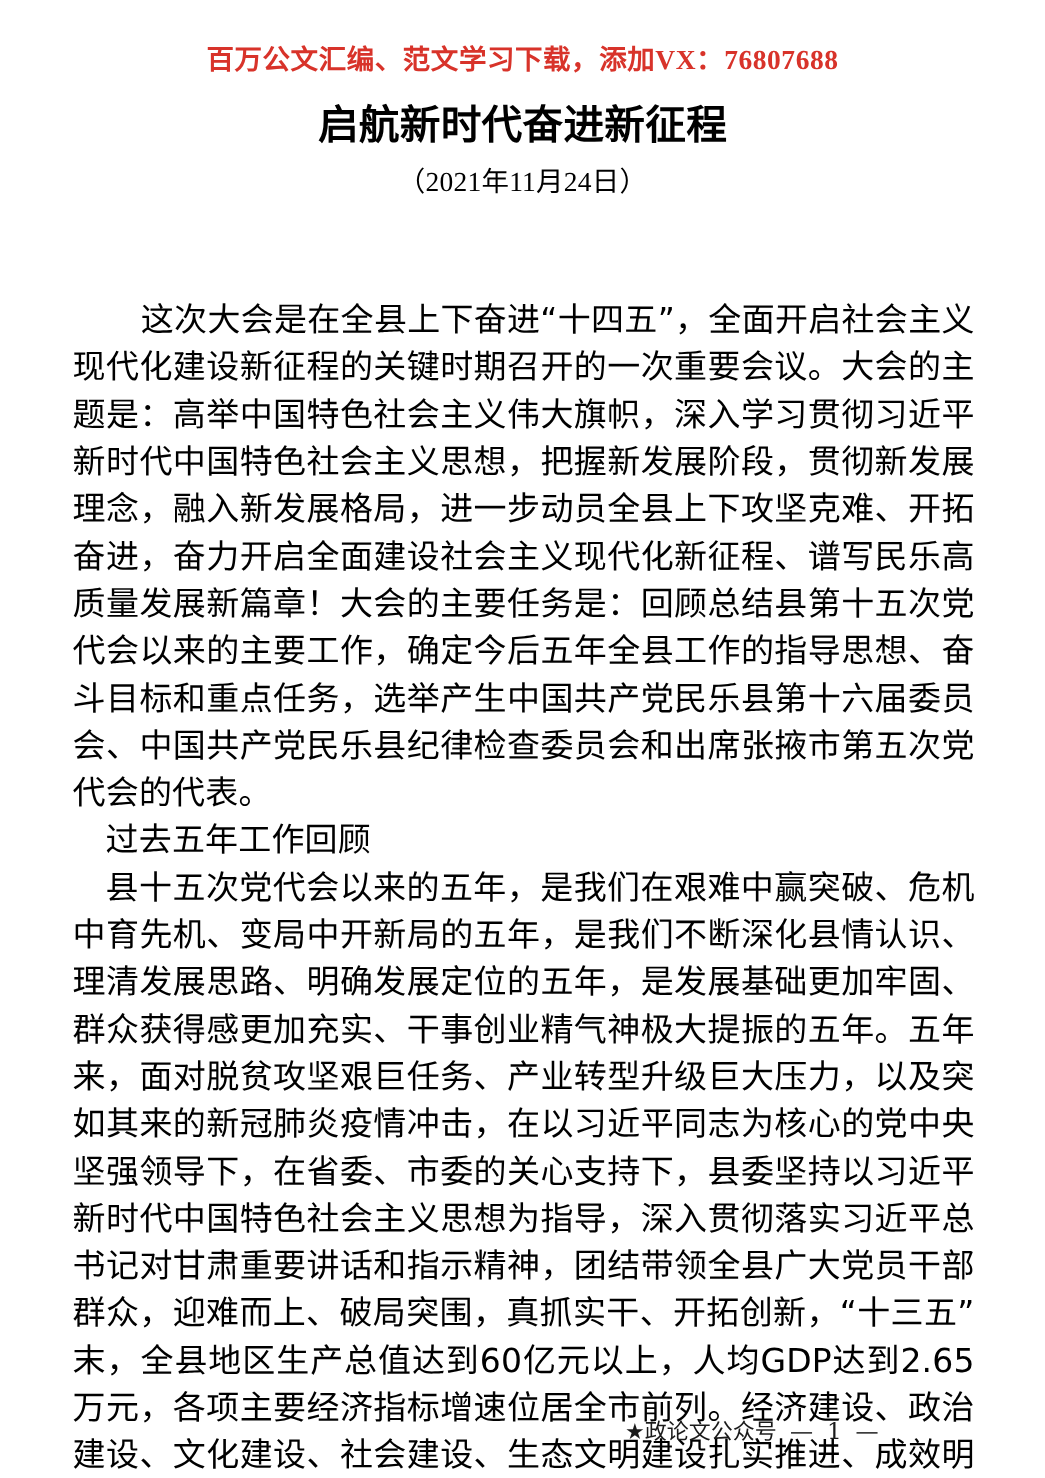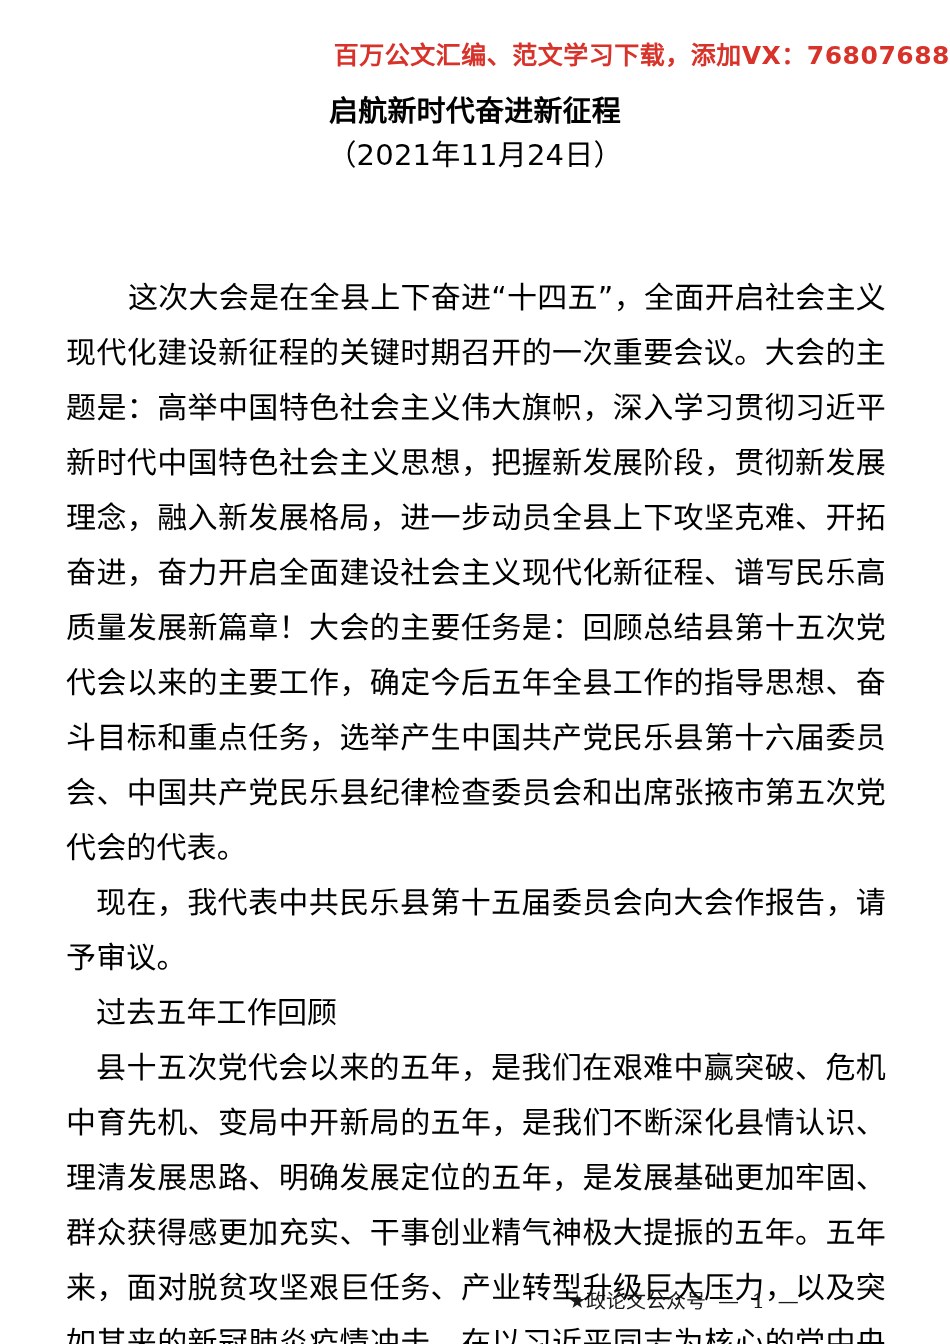--- a/index.html
+++ b/index.html
@@ -22,64 +22,65 @@
     overflow: hidden;
     box-sizing: border-box;
   }
 
   
   .promo-banner {
     position: absolute;
     top: 40px;
     left: 0;
     width: 950px;
-    text-align: right;
+    text-align: center;
     font-size: 25px;
     line-height: 32px;
     font-weight: 700;
     letter-spacing: 0.5px;
     color: #d8332a;
     white-space: nowrap;
+    font-family: Liberation Serif, serif;
   }
 
   
   .title-block {
     position: absolute;
     top: 96px;
     left: 66px;
     width: 818px;
     text-align: center;
   }
   .title-line {
-    font-size: 29px;
+    font-size: 37px;
     line-height: 35px;
     font-weight: 700;
     letter-spacing: 0.2px;
     white-space: nowrap;
-    font-family: Liberation Mono, monospace;
   }
   .title-date {
-    font-size: 29px;
+    font-size: 25px;
     line-height: 35px;
     font-weight: 400;
     letter-spacing: 0.2px;
     white-space: nowrap;
-    margin-top: 7px;
+    margin-top: 18px;
+    font-family: Liberation Serif, serif;
   }
 
   
   .body-block {
     position: absolute;
     top: 270px;
     left: 66px;
     width: 820px;
   }
   .para {
     font-size: 30px;
-    line-height: 55px;
+    line-height: 43px;
     text-align: justify;
     text-align-last: left;
     text-justify: inter-ideograph;
     letter-spacing: 0.15px;
     margin: 0;
     word-break: break-all;
   }
   .para.indent2 { text-indent: 62px; }
   .para.indent1 { text-indent: 30px; }
 
@@ -121,21 +122,20 @@
 
   <div class="promo-banner" style="color: rgb(216, 51, 42);">百万公文汇编、范文学习下载，添加VX：76807688</div>
 
   <div class="title-block">
     <div class="title-line">启航新时代奋进新征程</div>
     <div class="title-date">（2021年11月24日）</div>
   </div>
 
   <div class="body-block">
     <p class="para indent2">这次大会是在全县上下奋进“十四五”，全面开启社会主义现代化建设新征程的关键时期召开的一次重要会议。大会的主题是：高举中国特色社会主义伟大旗帜，深入学习贯彻习近平新时代中国特色社会主义思想，把握新发展阶段，贯彻新发展理念，融入新发展格局，进一步动员全县上下攻坚克难、开拓奋进，奋力开启全面建设社会主义现代化新征程、谱写民乐高质量发展新篇章！大会的主要任务是：回顾总结县第十五次党代会以来的主要工作，确定今后五年全县工作的指导思想、奋斗目标和重点任务，选举产生中国共产党民乐县第十六届委员会、中国共产党民乐县纪律检查委员会和出席张掖市第五次党代会的代表。</p>
-    <p class="para indent1">现在，我代表中共民乐县第十五届委员会向大会作报告，请予审议。</p>
     <p class="para indent1">过去五年工作回顾</p>
     <p class="para indent1">县十五次党代会以来的五年，是我们在艰难中赢突破、危机中育先机、变局中开新局的五年，是我们不断深化县情认识、理清发展思路、明确发展定位的五年，是发展基础更加牢固、群众获得感更加充实、干事创业精气神极大提振的五年。五年来，面对脱贫攻坚艰巨任务、产业转型升级巨大压力，以及突如其来的新冠肺炎疫情冲击，在以习近平同志为核心的党中央坚强领导下，在省委、市委的关心支持下，县委坚持以习近平新时代中国特色社会主义思想为指导，深入贯彻落实习近平总书记对甘肃重要讲话和指示精神，团结带领全县广大党员干部群众，迎难而上、破局突围，真抓实干、开拓创新，“十三五”末，全县地区生产总值达到60亿元以上，人均GDP达到2.65万元，各项主要经济指标增速位居全市前列。经济建设、政治建设、文化建设、社会建设、生态文明建设扎实推进、成效明显，顺利完成第十五次党代会确定的目标任务，为新时代民乐高质量发展奠定了坚实基础。</p>
 
   </div>
 
   <div class="footer">
     <span class="footer-inner">
       <span class="footer-mark">★政论文公众号</span>
       <span class="footer-page">— 1 —</span>
     </span>

